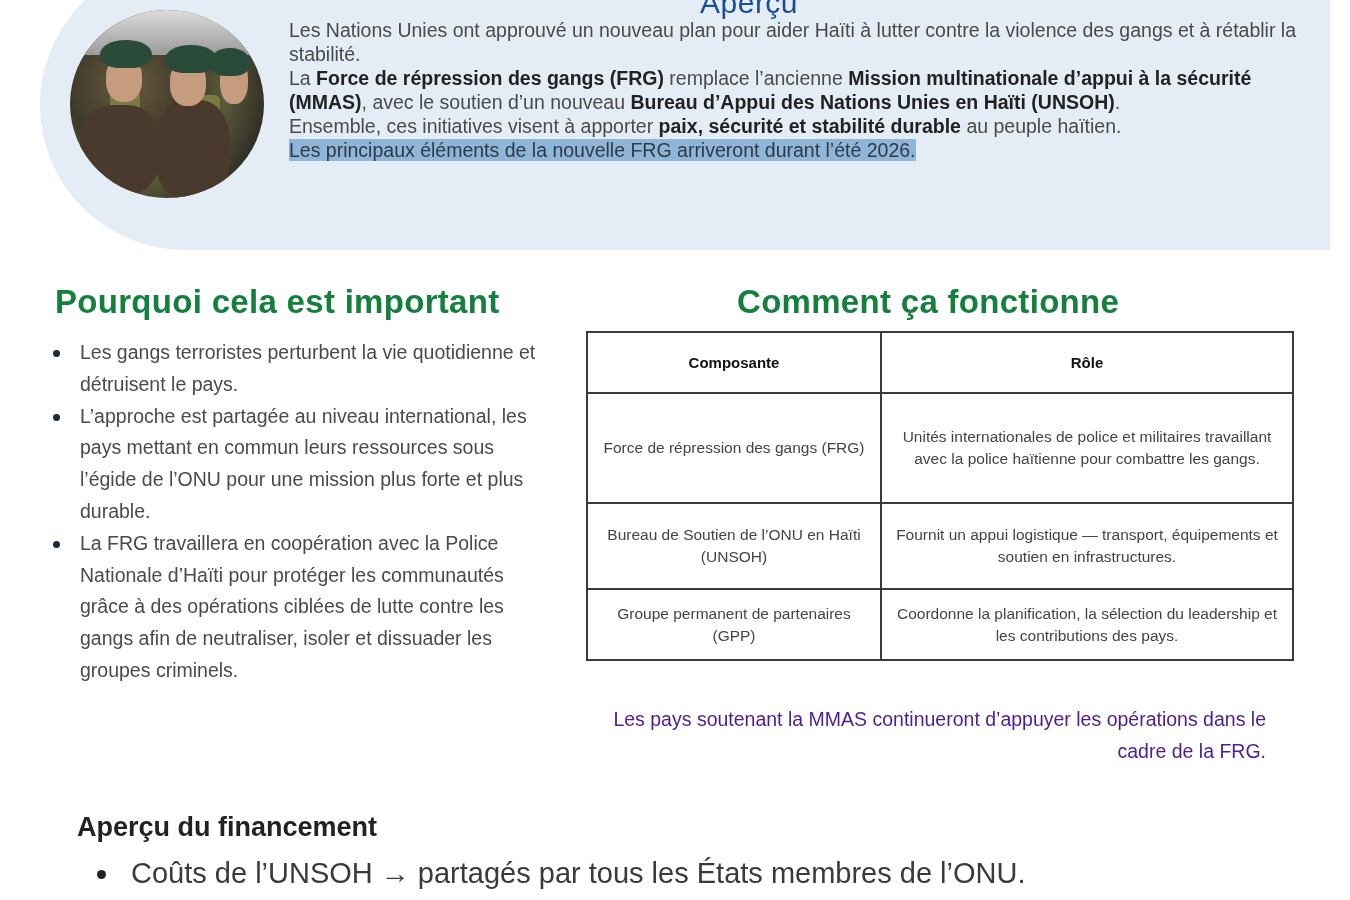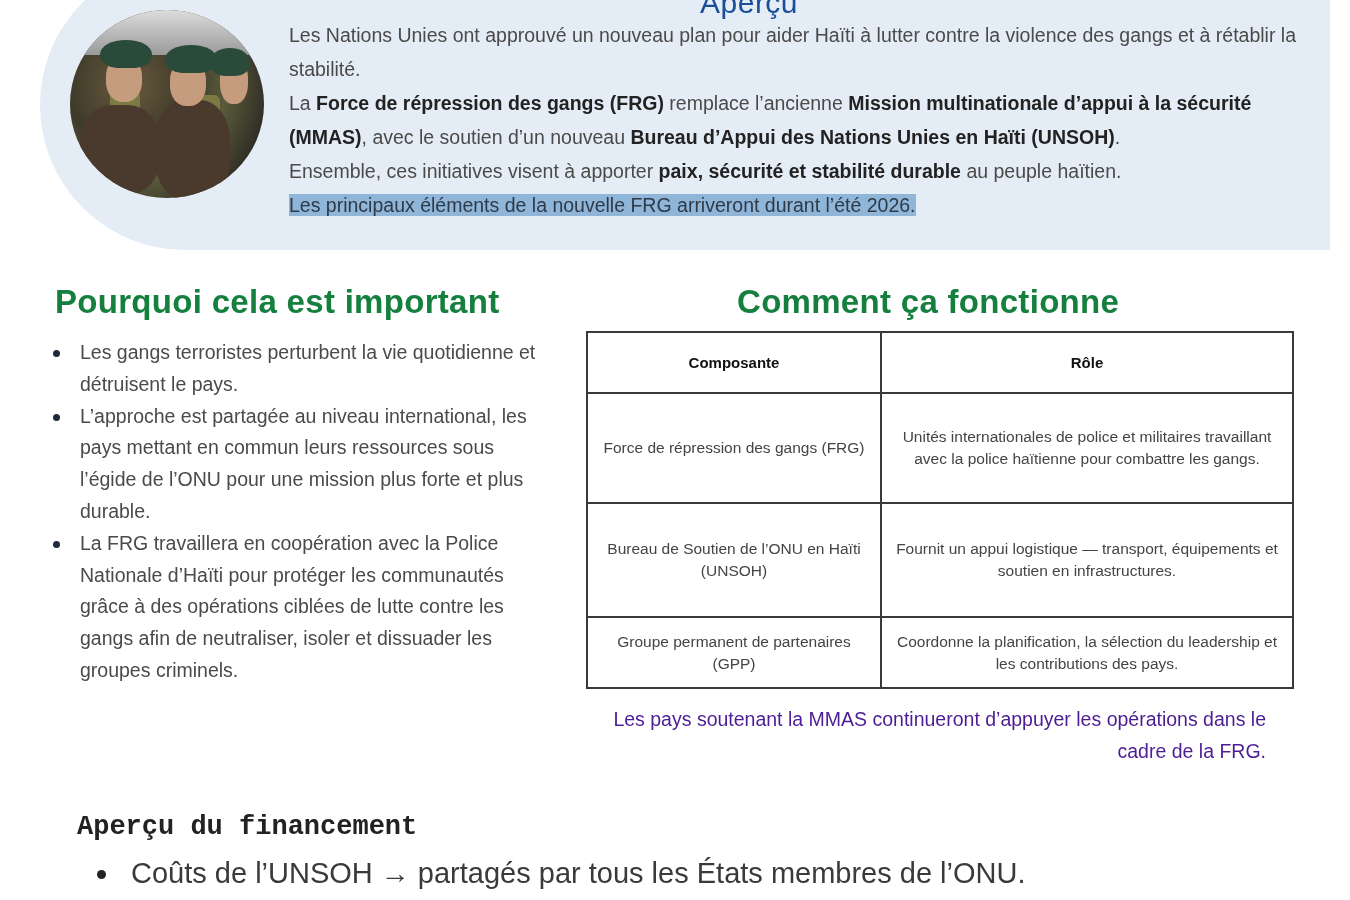--- a/index.html
+++ b/index.html
@@ -22,21 +22,21 @@
     .photo .face { position: absolute; width: 36px; height: 44px; border-radius: 40% 40% 45% 45%; background: #c69c7e; }
     .photo .pack { position: absolute; width: 30px; height: 90px; background: #7a7a42; border-radius: 6px; }
     .photo .camo { position: absolute; border-radius: 40%; background: #4a3a2e; }
 
     .banner-title {
       position: absolute; left: 700px; top: -14px; font-size: 30px; color: #1a4f98;
       font-family: "Liberation Sans", sans-serif; letter-spacing: 0.5px;
     }
     .banner-text {
       position: absolute; left: 289px; top: 18px; width: 1030px;
-      font-size: 19.5px; line-height: 34px; color: #4a4a4a;
+      font-size: 19.5px; line-height: 24px; color: #4a4a4a;
       font-family: "Liberation Sans", sans-serif;
     }
     .banner-text b { color: #222; font-weight: bold; }
     .banner-text .hl { background: #8fb5d8; color: #2f3a48; }
 
     
     .section-title {
       position: absolute; font-size: 33px; color: #15803d;
       font-family: "Liberation Sans", sans-serif; letter-spacing: 0.3px;
     }
@@ -60,32 +60,32 @@
       position: absolute; left: 586px; top: 331px; width: 708px;
       border-collapse: collapse; font-family: "Liberation Sans", sans-serif;
     }
     .how-table th, .how-table td {
       border: 2px solid #3a3a3a; text-align: center; vertical-align: middle;
       font-size: 15.5px; line-height: 22px; color: #444; padding: 0 14px;
     }
     .how-table th { height: 61px; font-weight: bold; color: #111; font-size: 15px; }
     .how-table td.c1 { width: 294px; }
     .how-table tr.r1 td { height: 110px; }
-    .how-table tr.r2 td { height: 114px; text-align: center; }
+    .how-table tr.r2 td { height: 86px; text-align: center; }
     .how-table tr.r3 td { height: 71px; }
 
     .how-note {
       position: absolute; left: 586px; top: 704px; width: 680px;
       font-family: "Liberation Sans", sans-serif; font-size: 19.5px; line-height: 31.5px; color: #4c1d95; text-align: right;
     }
 
     
     .fund-title {
       position: absolute; left: 77px; top: 812px; font-size: 27px; font-weight: bold; color: #222;
-      font-family: Liberation Mono, monospace;
+      font-family: Liberation Sans, sans-serif;
     }
     .fund-list {
       position: absolute; left: 95px; top: 853px; list-style: none;
       font-family: "Liberation Sans", sans-serif; font-size: 29px; line-height: 40px; color: #3a3a3a;
     }
     .fund-list li { position: relative; padding-left: 36px; }
     .fund-list li::before {
       content: ""; position: absolute; left: 2px; top: 17px; width: 9px; height: 9px;
       border-radius: 50%; background: #222;
     }

